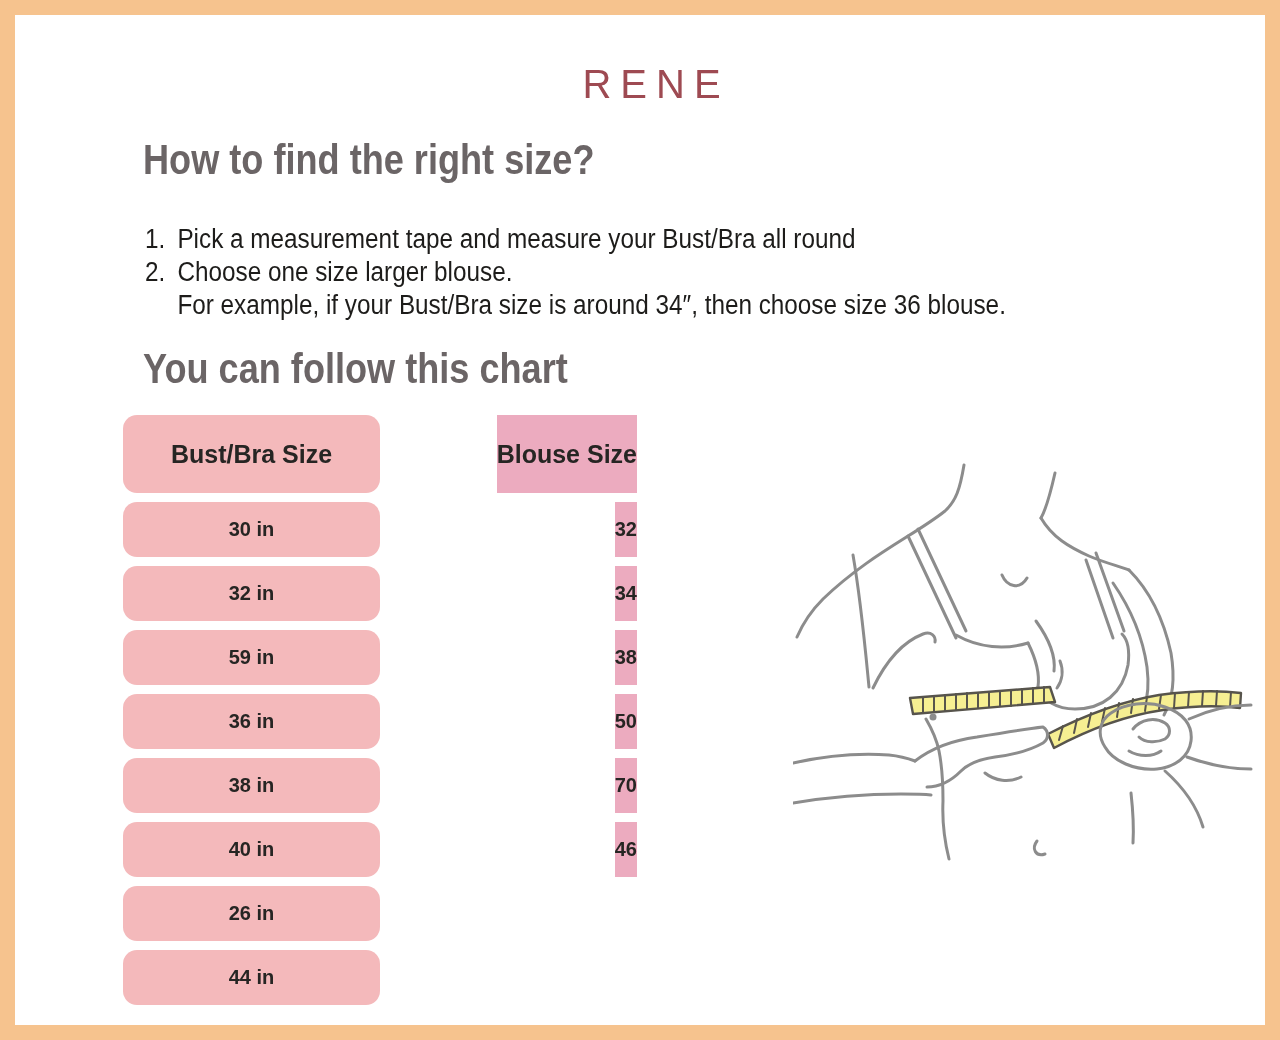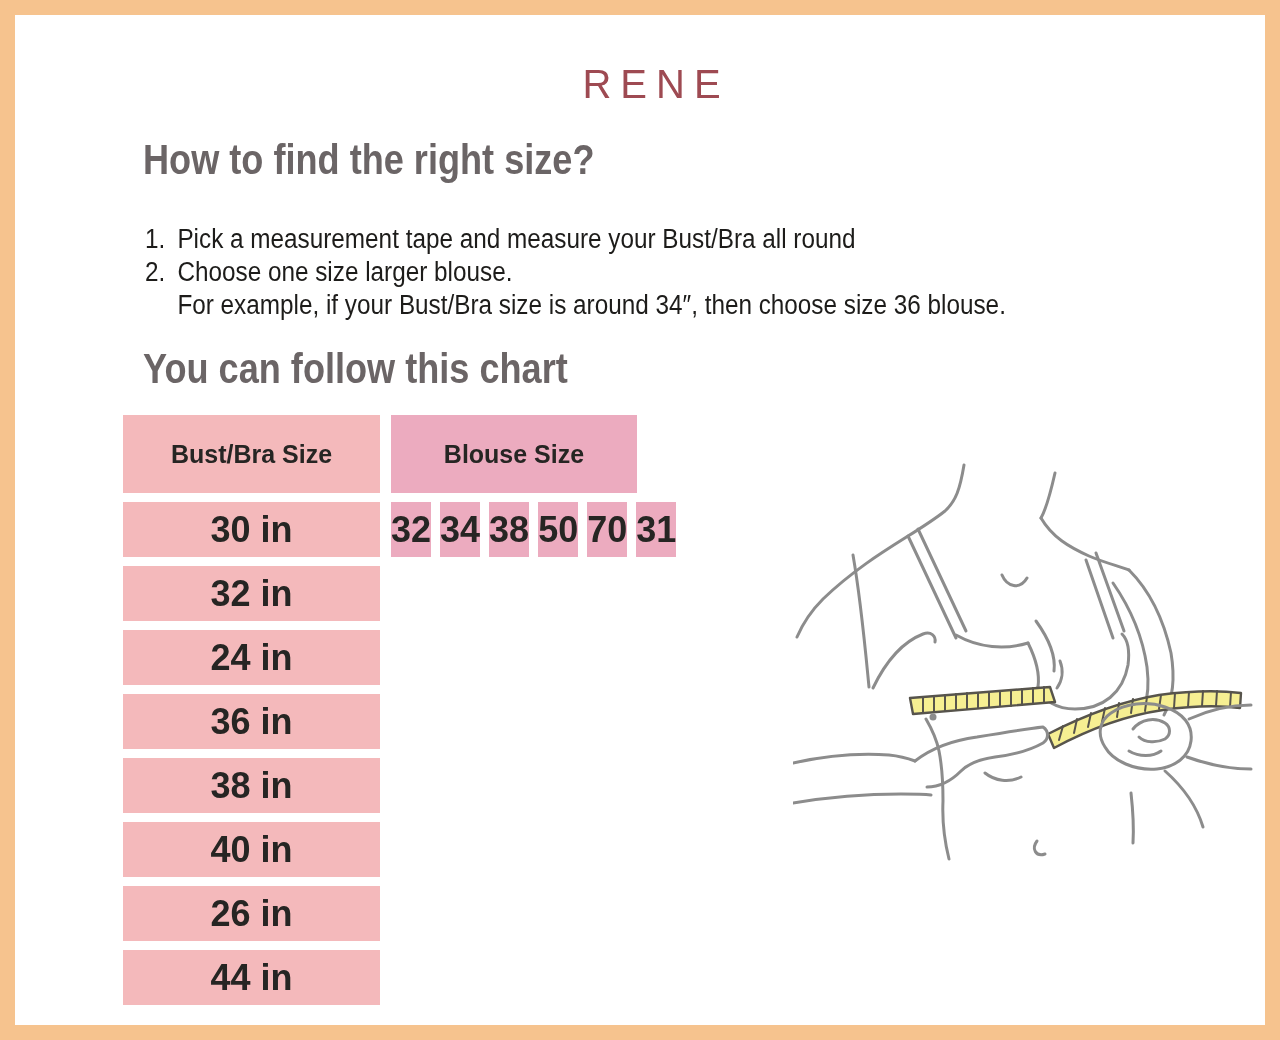--- a/index.html
+++ b/index.html
@@ -35,29 +35,29 @@
   .step .num{grid-column:1;}
   .step .text{grid-column:2;}
   .step .note{grid-column:2;}
   .step .note:empty{display:none;}
   .size-table{
     position:absolute;left:108px;top:400px;
     display:flex;gap:11px;
   }
   .col{display:flex;flex-direction:column;gap:9px;}
   .col-bust{width:257px;}
-  .col-blouse{width:246px;}
+  .col-blouse{width:246px;align-items:flex-end;}
   .cell{
     display:flex;align-items:center;justify-content:center;
     color:#262523;font-weight:bold;
   }
-  .col-bust .cell{background:#f4b9bb;}
+  .col-bust .cell{background:#f4b9bb;border-radius:14px;}
   .col-blouse .cell{background:#ecabbf;}
   .cell.head{height:78px;font-size:25px;}
-  .cell.data{height:55px;font-size:36px;}
+  .cell.data{height:55px;font-size:20px;}
   .illustration{
     position:absolute;left:778px;top:436px;width:460px;height:440px;
   }
 </style>
 </head>
 <body>
 
 <div class="brand">RENE</div>
 
 <div class="h-main" id="howto-title">How to find the right size?</div>
@@ -81,50 +81,50 @@
 
 <div class="size-table">
   <div class="col col-bust">
     <div class="cell head">Bust/Bra Size</div>
     <div style="display:flex;flex-direction:column;gap:9px;">
 
         <div class="cell data">30 in</div>
 
         <div class="cell data">32 in</div>
 
-        <div class="cell data">24 in</div>
+        <div class="cell data">59 in</div>
 
         <div class="cell data">36 in</div>
 
         <div class="cell data">38 in</div>
 
         <div class="cell data">40 in</div>
 
         <div class="cell data">26 in</div>
 
         <div class="cell data">44 in</div>
       </div>
   </div>
   <div class="col col-blouse">
     <div class="cell head">Blouse Size</div>
-    <div style="display:flex;flex-direction:row;gap:9px;">
+    <div style="display:flex;flex-direction:column;gap:9px;">
 
         <div class="cell data">32</div>
 
         <div class="cell data">34</div>
 
 
         <div class="cell data">38</div>
 
         <div class="cell data">50</div>
 
 
         <div class="cell data">70</div>
 
-        <div class="cell data">31</div>
+        <div class="cell data">46</div>
       </div>
   </div>
 </div>
 
 <svg class="illustration" viewBox="0 0 460 440" fill="none" stroke="#8c8c8c" stroke-width="3" stroke-linecap="round" stroke-linejoin="round">
 
   <path d="M171,14 C167,38 163,50 152,60 C122,84 76,104 30,148 C20,158 10,172 4,186"></path>
   <path d="M262,22 C257,44 252,60 248,67"></path>
   <path d="M248,67 C259,86 276,96 296,105 C312,112 326,115 336,119"></path>
 

